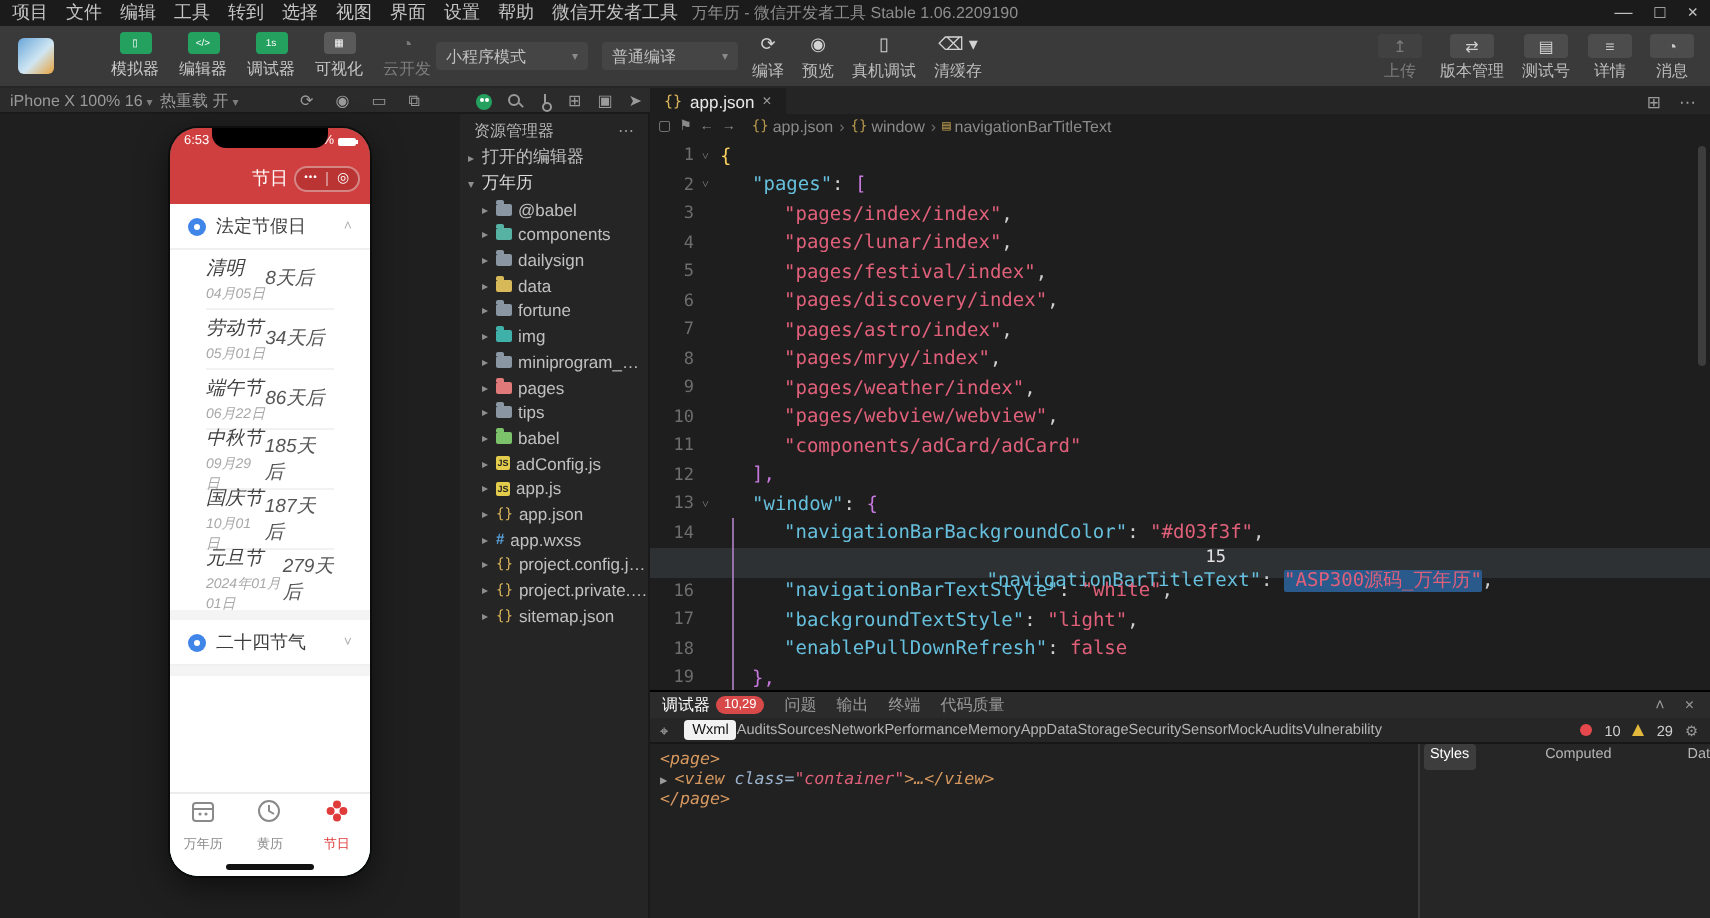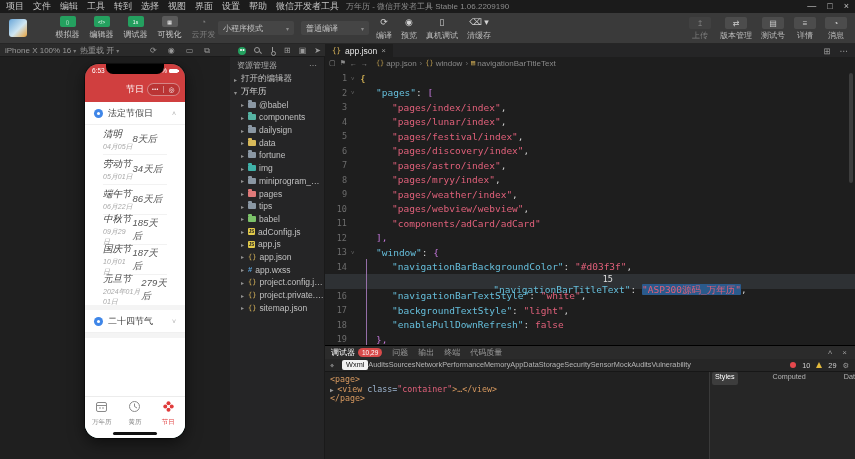--- a/index.html
+++ b/index.html
@@ -159,21 +159,21 @@
             gap:8px;padding:0 6px 0 5px;font-size:7.3px;color:#b5b5b5;}
   .dt-tab{cursor:pointer;white-space:nowrap;}
   .dt-tab.active{background:#f2f2f2;color:#111;border-radius:2px;padding:0 4px;line-height:10px;}
   .dbg-row2-right{margin-left:auto;display:flex;gap:6px;align-items:center;color:#9a9a9a;}
   .err-dot{width:6px;height:6px;border-radius:50%;background:#e5484d;display:inline-block;}
   .warn-tri{width:0;height:0;border-left:3.5px solid transparent;border-right:3.5px solid transparent;
             border-bottom:6px solid #e2b93d;display:inline-block;}
   .cnt{font-size:7.3px;color:#cfcfcf;}
   .dbg-body{display:flex;height:88px;}
   .wxml-pane{flex:1;font-family:"DejaVu Sans Mono",monospace;font-size:8.3px;line-height:9.5px;
-             padding:3px 0 0 5px;overflow:hidden;cursor:text;}
+             padding:3px 0 0 5px;overflow:hidden;cursor:text;font-style:italic;}
   .wx-tag{color:#d7995f;}
   .wx-attr{color:#9cb4ce;}
   .wx-val{color:#e0607a;}
   .wx-arrow{color:#9a9a9a;font-size:6px;}
   .style-pane{width:146px;border-left:1px solid #3a3a3a;background:#262626;display:flex;flex-direction:column;}
   .st-tabs{height:13px;display:flex;font-size:7.2px;color:#b5b5b5;padding-left:2px;gap:32px;}
   .st-tab{padding:0 3px;cursor:pointer;white-space:nowrap;}
   .st-tab.active{background:#3d3d3d;color:#fff;border-radius:2px;line-height:10px;}
   .st-filter{height:12px;border-top:1px solid #333;border-bottom:1px solid #333;display:flex;
              align-items:center;font-size:7.5px;color:#777;padding:0 5px;}

